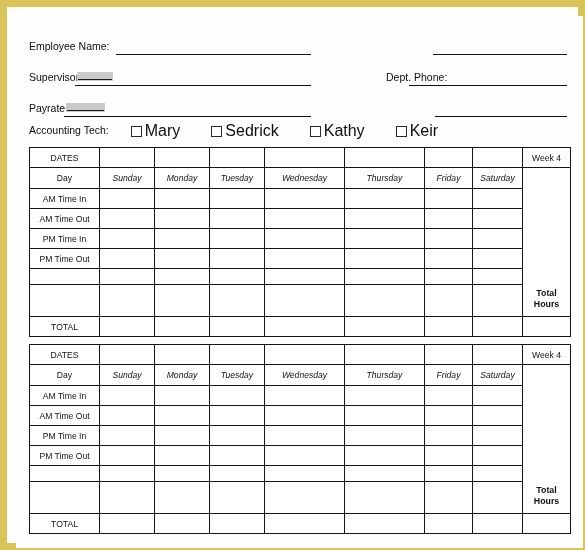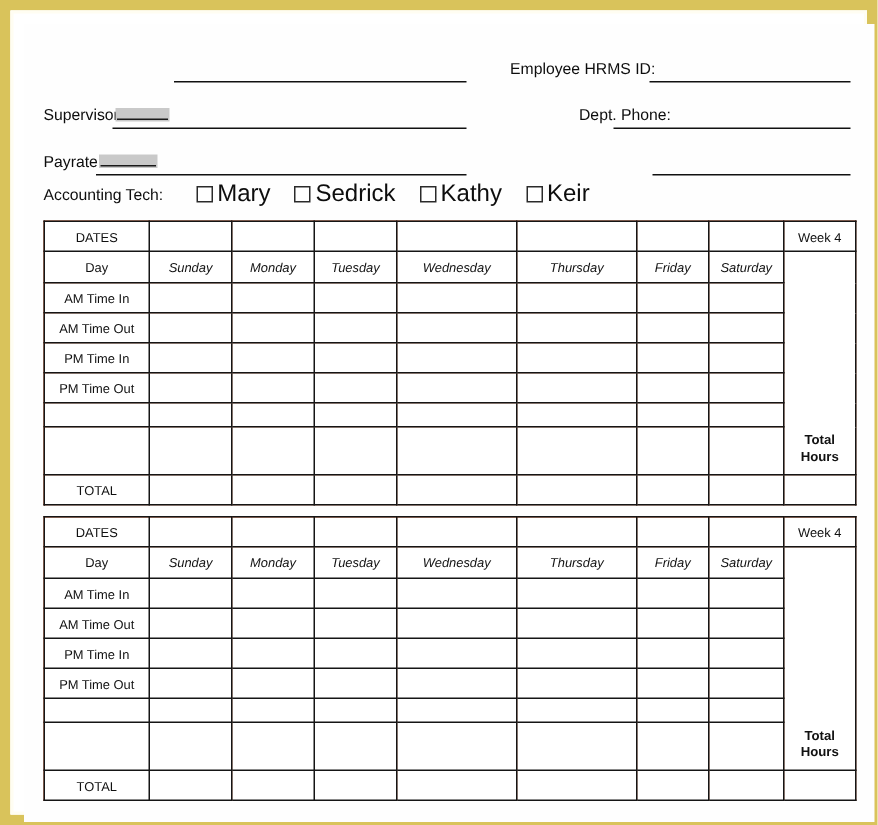--- a/index.html
+++ b/index.html
@@ -72,21 +72,21 @@
     left: 13px; top: 106px;
     height: 16px;
     font-size: 10.5px;
     color: #0d0d0d;
     line-height: 16px;
     white-space: nowrap;
   }
   .cbrow .cblab { display: inline-block; }
   .cbitem {
     display: inline-block;
-    margin-left: 16px;
+    margin-left: 31px;
     vertical-align: middle;
   }
   .cbbox {
     display: inline-block;
     width: 9px; height: 9px;
     border: 1.3px solid #2a2a2a;
     background: #fff;
     vertical-align: -1px;
     margin-right: 3px;
   }
@@ -96,21 +96,21 @@
     font-size: 16px;
   }
 
   
   .tbl {
     position: absolute;
     left: 13px;
     width: 541px;
     border-collapse: collapse;
     table-layout: fixed;
-    background: #c2410c;
+    background: #fca5a5;
   }
   .tbl td {
     border: 1.1px solid #151515;
     font-size: 9px;
     color: #111;
     text-align: center;
     vertical-align: middle;
     padding: 0;
     background: #fff;
   }
@@ -122,37 +122,37 @@
 </head>
 <body>
 
 <div class="frame">
   <div class="frame-inner"></div>
 
   <div class="page">
 
     <div class="hdr">
 
+      <div class="fld" style="left:13px; top:22px;">
+        <span class="lab">Employee Name:</span>
+      </div>
       <div class="rule" style="left:100px; top:22px; width:195px; height:16px;"></div>
 
       <div class="fld" style="left:13px; top:53px;">
         <span class="lab">Supervisor:</span>
       </div>
       <div class="rule" style="left:59px; top:53px; width:236px; height:16px;"></div>
       <div class="redact" style="left:61px; top:56px; width:36px;"></div>
 
       <div class="fld" style="left:13px; top:84px;">
         <span class="lab">Payrate:</span>
       </div>
       <div class="rule" style="left:48px; top:84px; width:247px; height:16px;"></div>
       <div class="redact" style="left:50px; top:87px; width:39px;"></div>
 
-      <div class="fld" style="left:324px; top:22px;">
-        <span class="lab">Employee HRMS ID:</span>
-      </div>
       <div class="rule" style="left:417px; top:22px; width:134px; height:16px;"></div>
 
       <div class="fld" style="left:324px; top:53px;padding-left:46px;">
         <span class="lab">Dept. Phone:</span>
       </div>
       <div class="rule" style="left:393px; top:53px; width:158px; height:16px;"></div>
 
       <div class="rule" style="left:419px; top:84px; width:132px; height:16px;"></div>
 
       <div class="cbrow">

